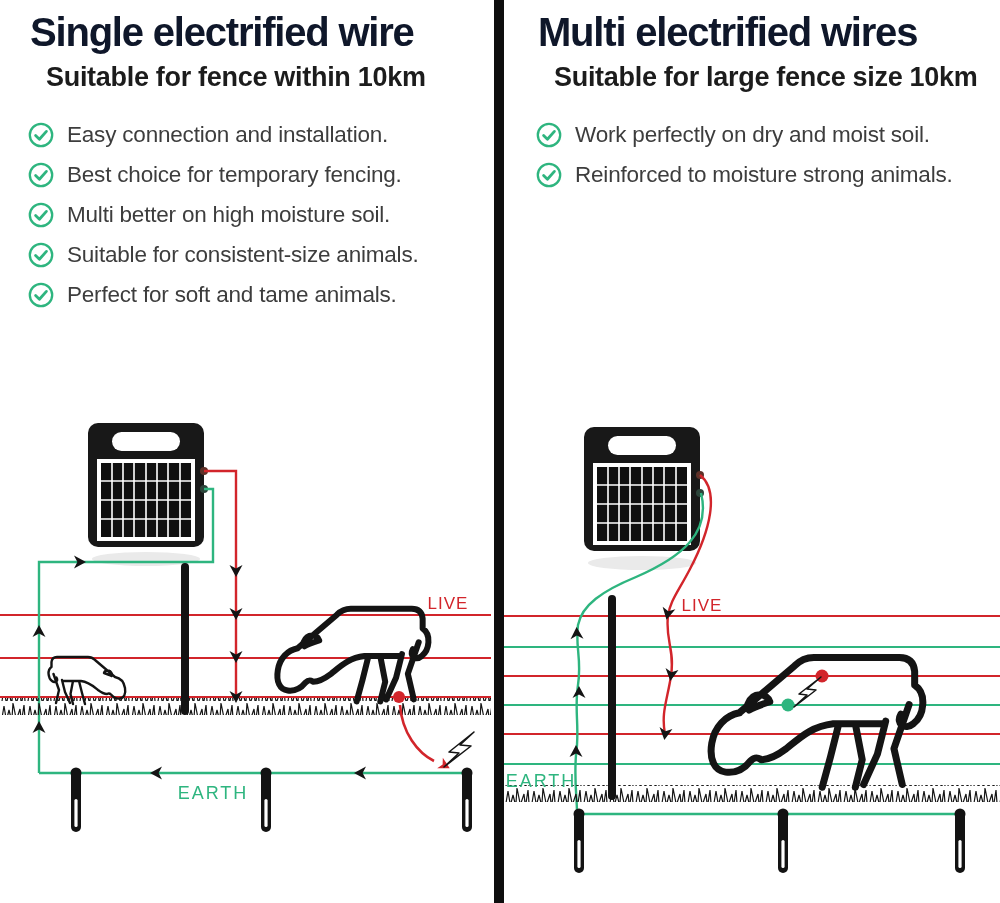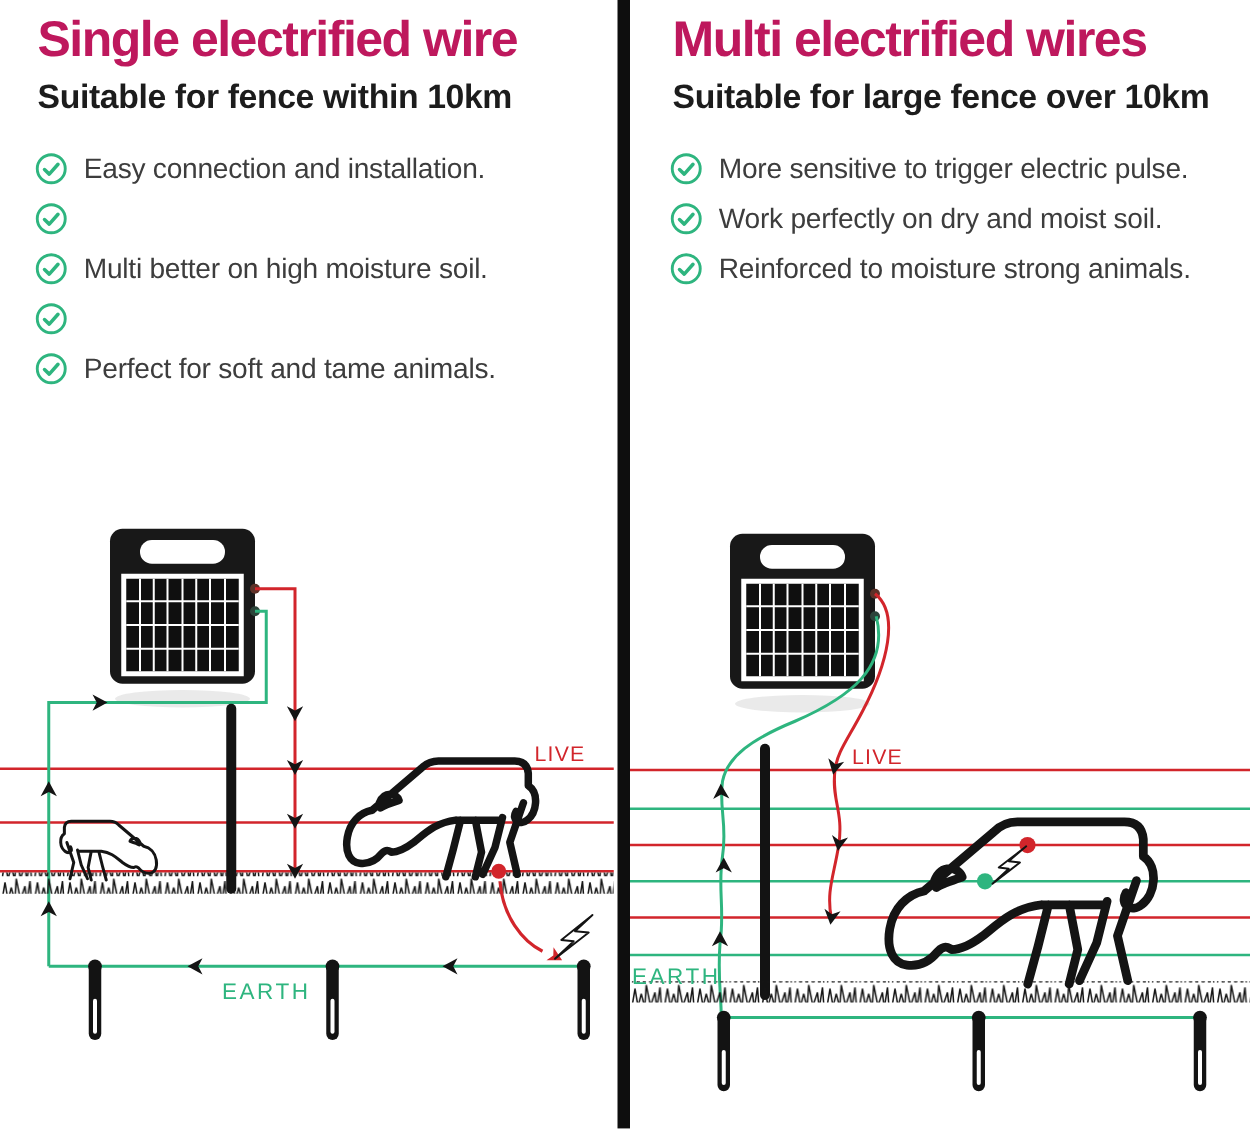--- a/index.html
+++ b/index.html
@@ -4,22 +4,22 @@
 <style>
   html,body{margin:0;padding:0;background:#fff;}
   .canvas{width:1000px;height:903px;position:relative;background:#fff;overflow:hidden;
           display:flex;font-family:"Liberation Sans", sans-serif;color:#161616;}
   .panel{position:relative;height:903px;}
   .panel.left{width:494px;}
   .panel.right{width:496px;}
   .divider{width:10px;height:903px;background:#0e0e0e;flex:0 0 auto;}
   .head{padding:10px 0 0 30px;}
   .panel.right .head{padding-left:34px;}
-  .title{font-size:40px;font-weight:700;letter-spacing:-1.2px;line-height:1.12;margin:0;color:#be185d;}
-  .subtitle{font-size:27px;font-weight:700;letter-spacing:-0.3px;margin:7px 0 0 0;color:#1c1c1c;}
+  .title{font-size:40px;font-weight:700;letter-spacing:-1.2px;line-height:1.12;margin:0;color:#0f172a;}
+  .subtitle{font-size:27px;font-weight:700;letter-spacing:-0.3px;margin:7px 0 0 16px;color:#1c1c1c;}
   .bullets{list-style:none;margin:22px 0 0 0;padding:0 0 0 28px;}
   .panel.right .bullets{padding-left:32px;}
   .bullet{display:flex;align-items:center;gap:13px;height:40px;}
   .check{width:26px;height:26px;flex:0 0 auto;}
   .bullet-text{font-size:22.5px;color:#3d3d3d;letter-spacing:-0.2px;white-space:nowrap;}
   .diagram{position:absolute;left:0;top:395px;}
   text{font-family:"Liberation Sans", sans-serif;}
 </style>
 </head>
 <body>
@@ -37,33 +37,35 @@
             <circle cx="13" cy="13" r="11.2" fill="none" stroke="#2eb57f" stroke-width="2.3"></circle>
             <path d="M7.6 13.6 L11.4 17.3 L18.4 9.4" fill="none" stroke="#2eb57f" stroke-width="2.8" stroke-linecap="round" stroke-linejoin="round"></path>
           </svg>
         <span class="bullet-text">Easy connection and installation.</span>
         </li>
       <li class="bullet">
         <svg class="check" viewBox="0 0 26 26">
             <circle cx="13" cy="13" r="11.2" fill="none" stroke="#2eb57f" stroke-width="2.3"></circle>
             <path d="M7.6 13.6 L11.4 17.3 L18.4 9.4" fill="none" stroke="#2eb57f" stroke-width="2.8" stroke-linecap="round" stroke-linejoin="round"></path>
           </svg>
+        <span class="bullet-text">Best choice for temporary fencing.</span>
         </li>
       <li class="bullet">
         <svg class="check" viewBox="0 0 26 26">
             <circle cx="13" cy="13" r="11.2" fill="none" stroke="#2eb57f" stroke-width="2.3"></circle>
             <path d="M7.6 13.6 L11.4 17.3 L18.4 9.4" fill="none" stroke="#2eb57f" stroke-width="2.8" stroke-linecap="round" stroke-linejoin="round"></path>
           </svg>
         <span class="bullet-text">Multi better on high moisture soil.</span>
         </li>
       <li class="bullet">
         <svg class="check" viewBox="0 0 26 26">
             <circle cx="13" cy="13" r="11.2" fill="none" stroke="#2eb57f" stroke-width="2.3"></circle>
             <path d="M7.6 13.6 L11.4 17.3 L18.4 9.4" fill="none" stroke="#2eb57f" stroke-width="2.8" stroke-linecap="round" stroke-linejoin="round"></path>
           </svg>
+        <span class="bullet-text">Suitable for consistent-size animals.</span>
         </li>
       <li class="bullet">
         <svg class="check" viewBox="0 0 26 26">
             <circle cx="13" cy="13" r="11.2" fill="none" stroke="#2eb57f" stroke-width="2.3"></circle>
             <path d="M7.6 13.6 L11.4 17.3 L18.4 9.4" fill="none" stroke="#2eb57f" stroke-width="2.8" stroke-linecap="round" stroke-linejoin="round"></path>
           </svg>
         <span class="bullet-text">Perfect for soft and tame animals.</span>
         </li>
     </ul>
 
@@ -151,30 +153,23 @@
       <text x="448" y="214" text-anchor="middle" font-size="17" letter-spacing="1" fill="#d2252b">LIVE</text>
       <text x="213" y="404" text-anchor="middle" font-size="18" letter-spacing="2" fill="#2eb57f">EARTH</text>
     </svg>
   </div>
 
   <div class="divider"></div>
 
   <div class="panel right">
     <div class="head">
       <h1 class="title">Multi electrified wires</h1>
-      <div class="subtitle">Suitable for large fence over 10km</div>
+      <div class="subtitle">Suitable for large fence size 10km</div>
     </div>
     <ul class="bullets">
-      <li class="bullet">
-        <svg class="check" viewBox="0 0 26 26">
-            <circle cx="13" cy="13" r="11.2" fill="none" stroke="#2eb57f" stroke-width="2.3"></circle>
-            <path d="M7.6 13.6 L11.4 17.3 L18.4 9.4" fill="none" stroke="#2eb57f" stroke-width="2.8" stroke-linecap="round" stroke-linejoin="round"></path>
-          </svg>
-        <span class="bullet-text">More sensitive to trigger electric pulse.</span>
-        </li>
       <li class="bullet">
         <svg class="check" viewBox="0 0 26 26">
             <circle cx="13" cy="13" r="11.2" fill="none" stroke="#2eb57f" stroke-width="2.3"></circle>
             <path d="M7.6 13.6 L11.4 17.3 L18.4 9.4" fill="none" stroke="#2eb57f" stroke-width="2.8" stroke-linecap="round" stroke-linejoin="round"></path>
           </svg>
         <span class="bullet-text">Work perfectly on dry and moist soil.</span>
         </li>
       <li class="bullet">
         <svg class="check" viewBox="0 0 26 26">
             <circle cx="13" cy="13" r="11.2" fill="none" stroke="#2eb57f" stroke-width="2.3"></circle>

